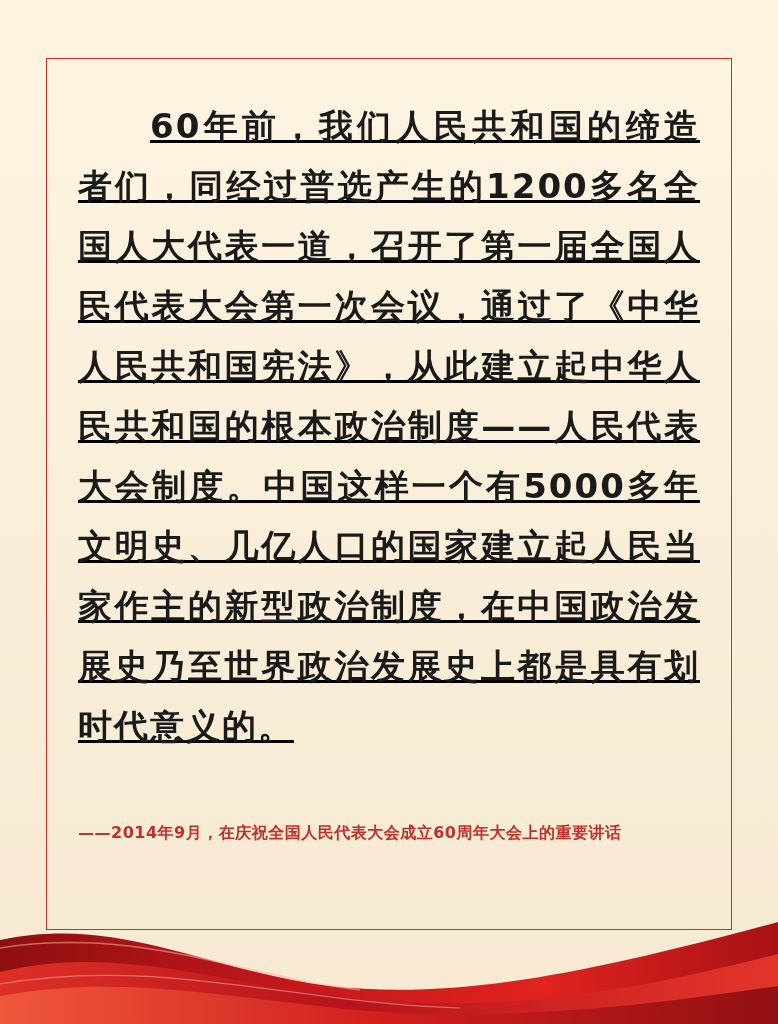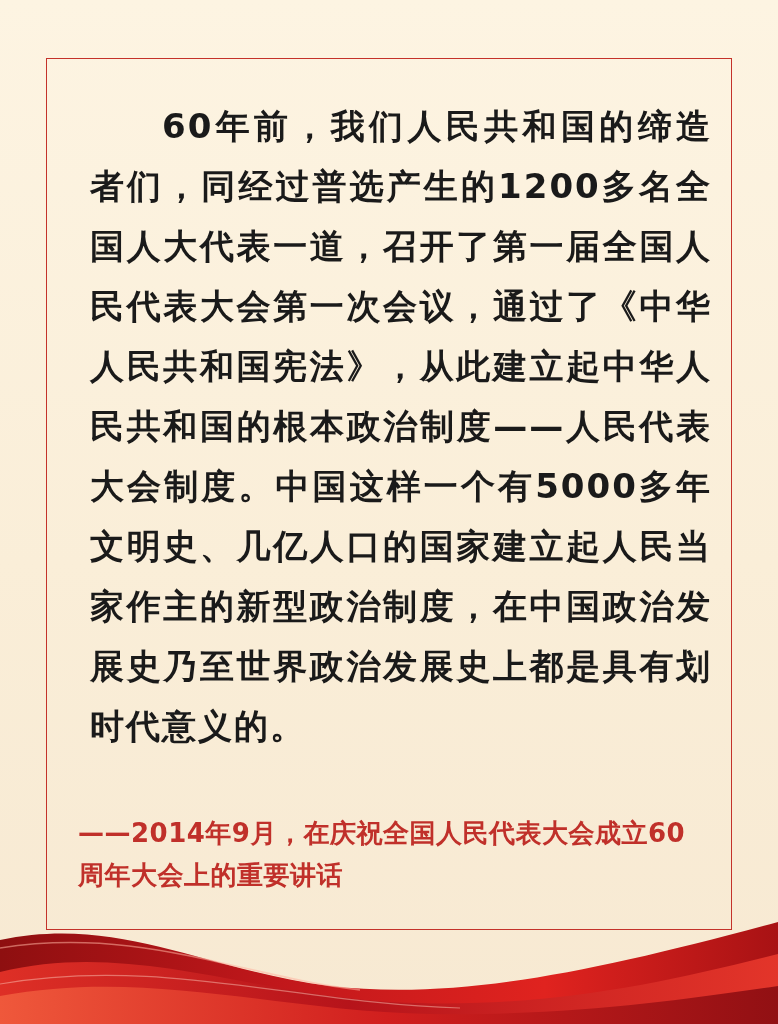--- a/index.html
+++ b/index.html
@@ -28,44 +28,45 @@
     top: 58px;
     width: 686px;
     height: 872px;
     border: 1.5px solid #c4322a;
     box-sizing: border-box;
     pointer-events: none;
   }
 
   .content {
     position: absolute;
-    left: 90px;
+    left: 78px;
     top: 96px;
     width: 622px;
+    text-decoration: underline;
   }
 
   .main-quote {
     font-family: "DejaVu Sans", "Liberation Sans", sans-serif;
     font-size: 34px;
     line-height: 60px;
     letter-spacing: 2px;
     font-weight: 700;
     color: #1a1a1a;
     text-align: justify;
     text-indent: 72px;
     margin: 0;
   }
 
   .attribution {
     position: absolute;
     left: 78px;
     top: 812px;
     width: 632px;
     font-family: "DejaVu Sans", "Liberation Sans", sans-serif;
-    font-size: 26px;
+    font-size: 16px;
     line-height: 42px;
     font-weight: 700;
     color: #c0302a;
     letter-spacing: 0.5px;
   }
 
   
   .ribbon {
     position: absolute;
     left: 0;

